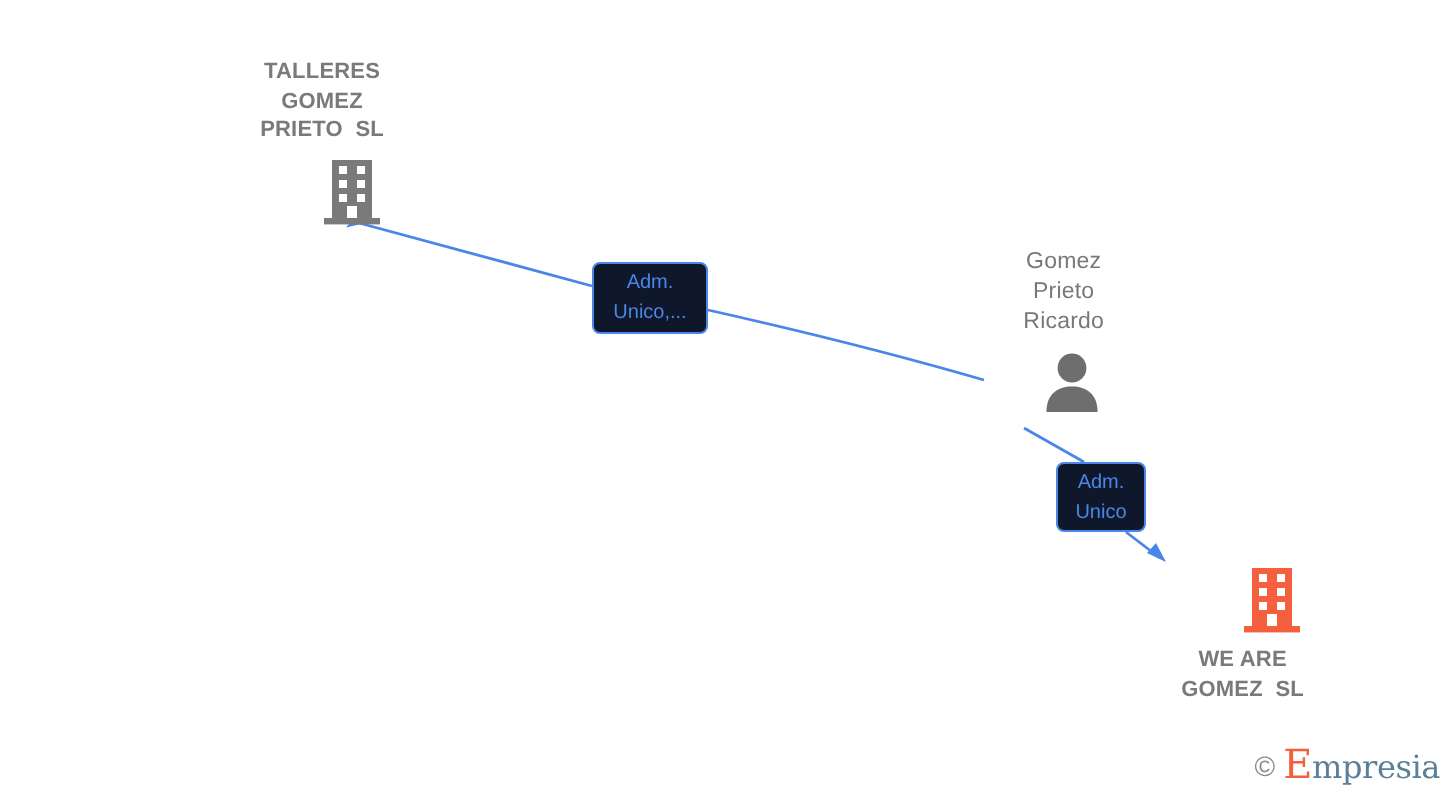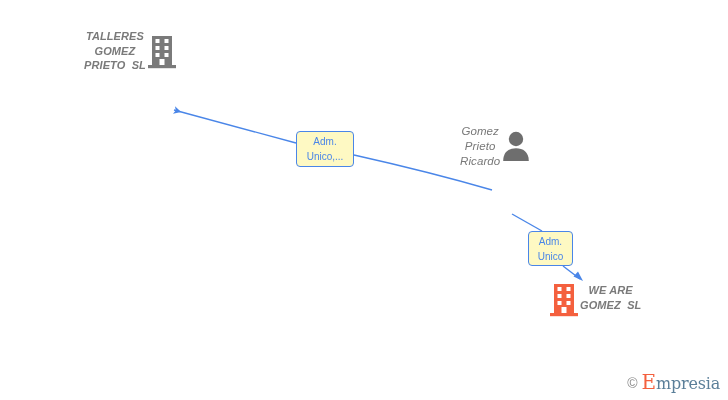--- a/index.html
+++ b/index.html
@@ -21,23 +21,22 @@
     position: absolute;
     left: 0;
     top: 0;
     width: 728px;
     height: 400px;
     pointer-events: none;
   }
   .node {
     position: absolute;
     display: flex;
-    flex-direction: row;
-    align-items: flex-start;
-    font-style: italic;
+    flex-direction: column;
+    align-items: flex-end;
   }
   .node-label {
     color: #7a7a7a;
     font-size: 11px;
     font-weight: bold;
     line-height: 14.5px;
     text-align: center;
     white-space: pre;
     letter-spacing: 0.1px;
   }
@@ -71,21 +70,21 @@
     top: 283px;
     width: 104px;
   }
   #node-weare .icon-wrap { margin-bottom: 6px; }
 
   .edge-label {
     position: absolute;
     box-sizing: border-box;
     border: 1px solid #4a86e8;
     border-radius: 4px;
-    background: #fef9c3;
+    background: #0f172a;
     color: #4a86e8;
     font-size: 10px;
     line-height: 15px;
     text-align: center;
     white-space: pre;
     display: flex;
     flex-direction: column;
     align-items: center;
     justify-content: center;
   }

